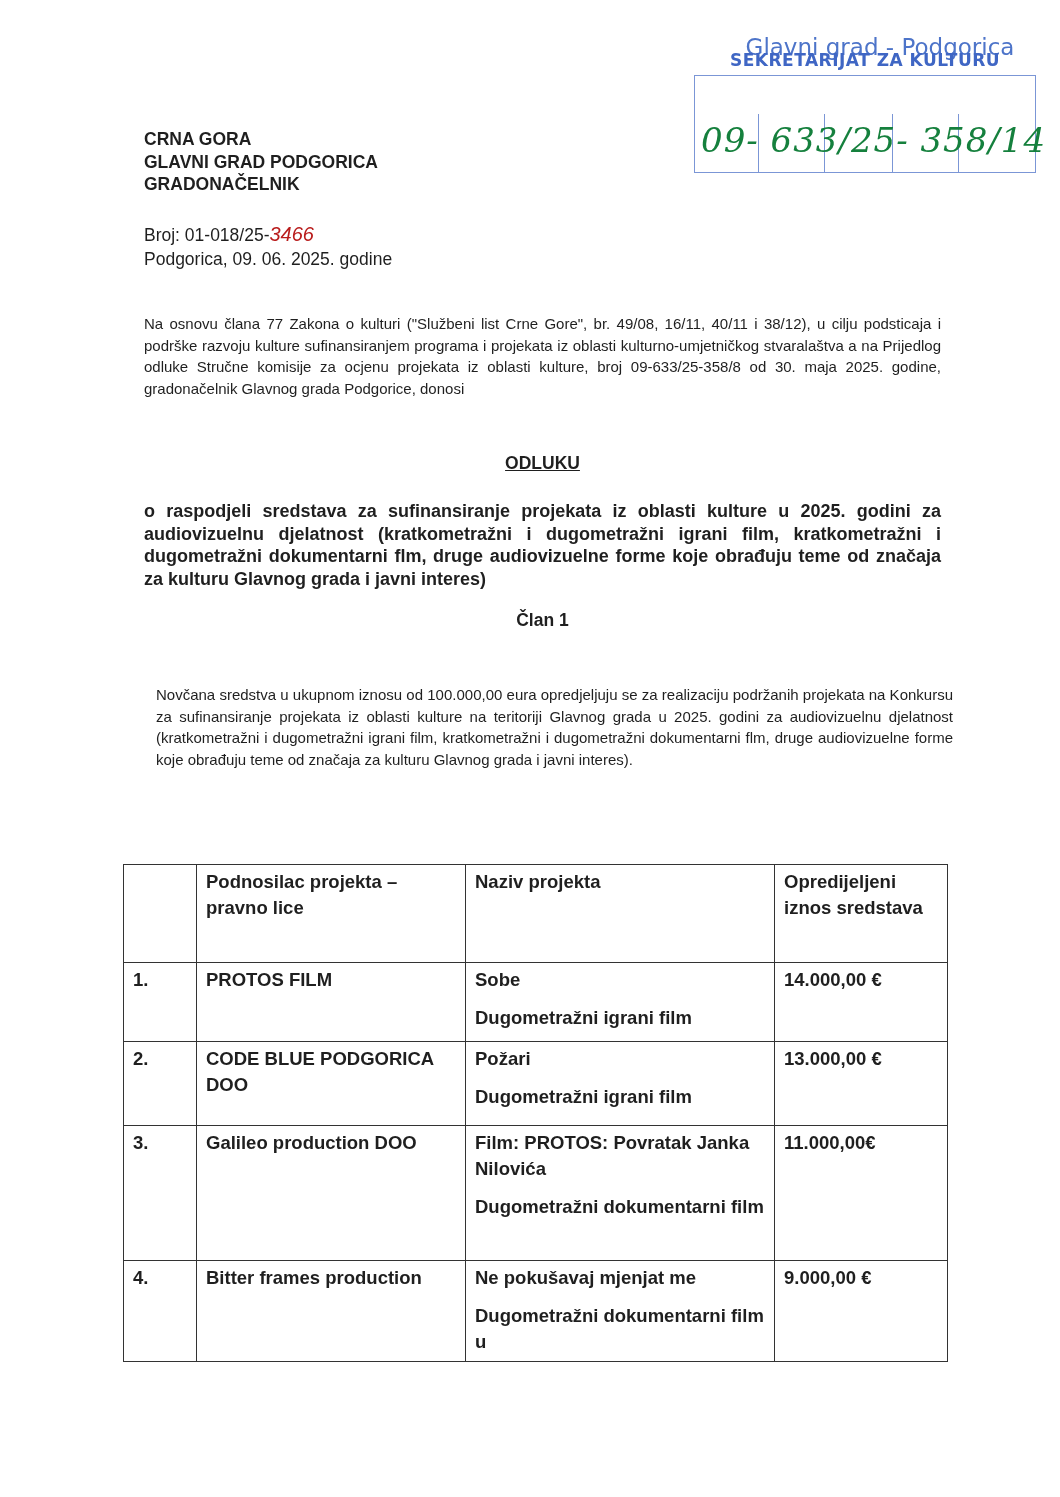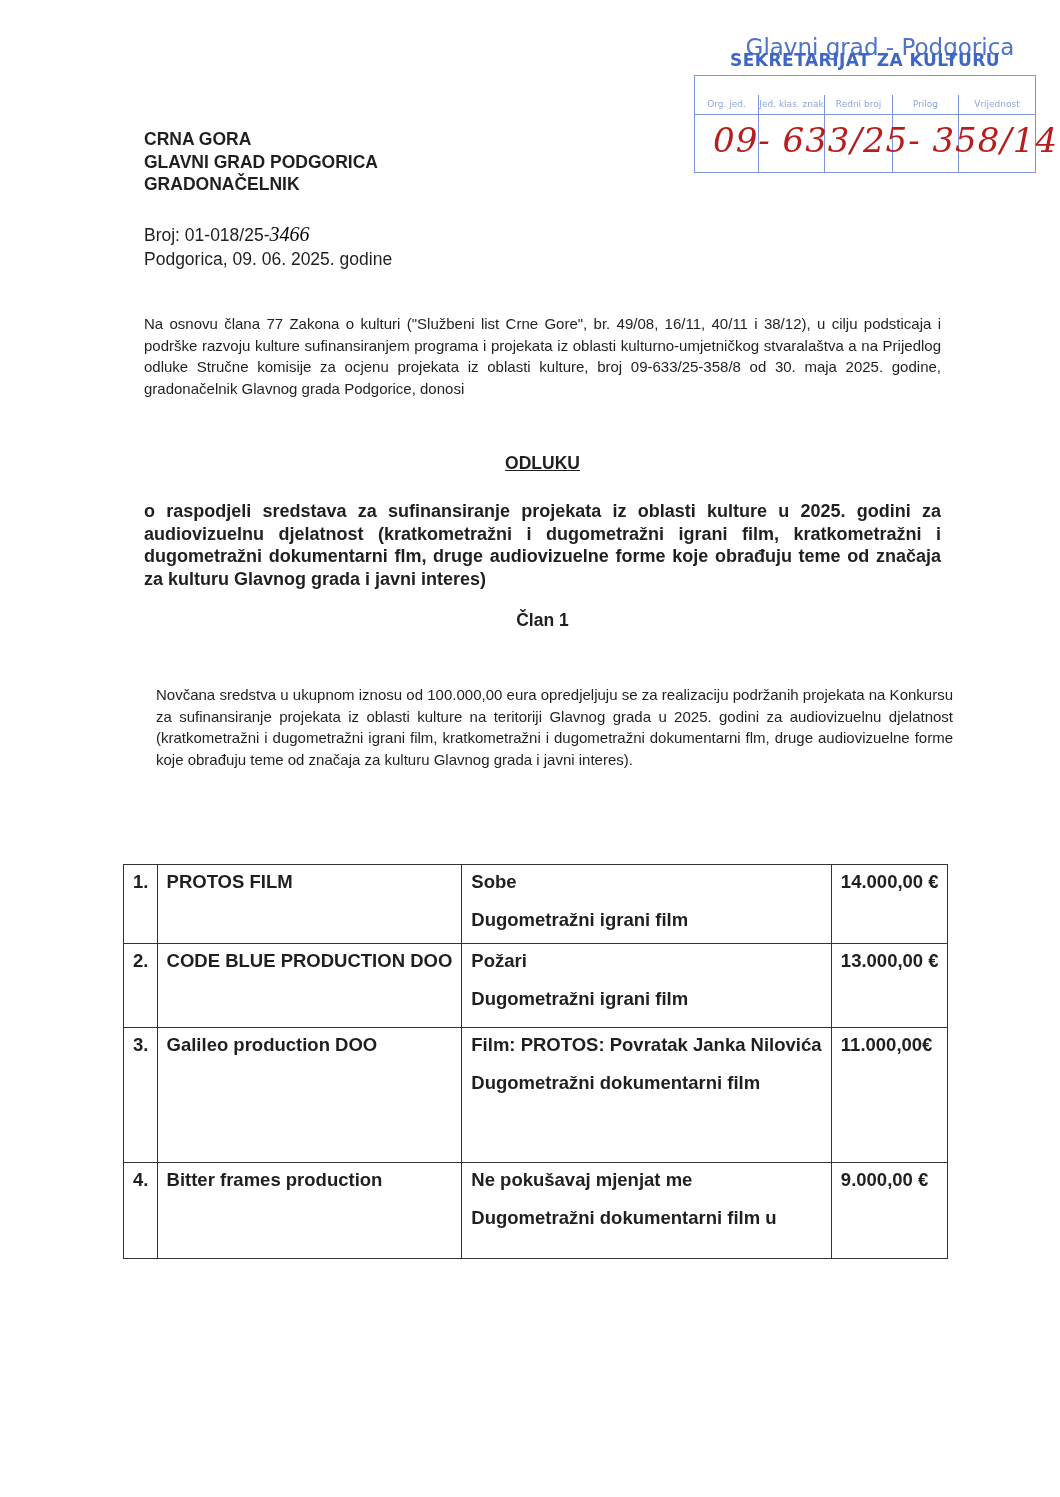--- a/index.html
+++ b/index.html
@@ -14,26 +14,26 @@
     .stamp-line2 { left: 700px; top: 50px; width: 330px; text-align: center; color: #3f66c4; font-size: 17px; font-weight: bold; font-family: "DejaVu Sans", sans-serif; letter-spacing: 0.5px; }
     .stamp-box { left: 694px; top: 75px; width: 342px; height: 98px; border: 1.5px solid #7b96d6; box-sizing: border-box; }
     .stamp-row1 { position: absolute; left: 0; top: 0; right: 0; height: 19px; border-bottom: 1.5px solid #7b96d6; }
     .stamp-prim-label { position: absolute; left: 5px; top: 3px; font-size: 10px; color: #7b96d6; font-family: "DejaVu Sans", sans-serif; }
     .stamp-hand-date { position: absolute; left: 80px; top: -9px; font-size: 26px; color: #3a55b8; font-family: "DejaVu Serif", serif; font-style: italic; letter-spacing: 3px; }
     .stamp-row2 { position: absolute; left: 0; top: 19px; right: 0; height: 19px; border-bottom: 1.5px solid #7b96d6; display: flex; }
     .stamp-row3 { position: absolute; left: 0; top: 38px; right: 0; bottom: 0; display: flex; }
     .sc { border-right: 1.5px solid #7b96d6; box-sizing: border-box; font-size: 9px; color: #8fa6dc; text-align: center; padding-top: 4px; font-family: "DejaVu Sans", sans-serif; }
     .sc:last-child { border-right: none; }
     .sc1 { width: 64px; } .sc2 { width: 66px; } .sc3 { width: 68px; } .sc4 { width: 66px; } .sc5 { flex: 1; }
-    .stamp-hand-num { position: absolute; left: 6px; top: 44px; font-size: 34px; color: #b91c1c; font-family: "DejaVu Serif", serif; font-style: italic; letter-spacing: 1px; white-space: nowrap; margin-left: 12px; }
+    .stamp-hand-num { position: absolute; left: 6px; top: 44px; font-size: 34px; color: #15803d; font-family: "DejaVu Serif", serif; font-style: italic; letter-spacing: 1px; white-space: nowrap; }
 
     
     .org { left: 144px; top: 128px; font-size: 17.5px; font-weight: bold; line-height: 22.5px; }
     .broj { left: 144px; top: 222px; font-size: 17.5px; line-height: 24px; }
-    .broj .hand { color: #000000; font-family: Liberation Serif, serif; font-style: italic; font-size: 20px; }
+    .broj .hand { color: #b91c1c; font-family: Liberation Sans, sans-serif; font-style: italic; font-size: 20px; }
 
     .para { left: 144px; width: 797px; font-size: 15px; line-height: 21.5px; text-align: justify; }
     .para-intro { top: 313px; }
     .heading { left: 144px; width: 797px; text-align: center; font-weight: bold; font-size: 17.5px; }
     .h-odluku { top: 453px; text-decoration: underline; }
     .subtitle { left: 144px; top: 500px; width: 797px; font-weight: bold; font-size: 18px; line-height: 22.5px; text-align: justify; }
     .h-clan { top: 610px; }
     .para-clan { top: 684px; margin-left: 12px; }
 
     
@@ -46,27 +46,20 @@
     .r2 td { height: 73px; }
     .r3 td { height: 124px; }
     .r4 td { height: 85px; }
   </style>
 </head>
 <body>
 
 <div class="abs stamp-line1">Glavni grad - Podgorica</div>
 <div class="abs stamp-line2">SEKRETARIJAT ZA KULTURU</div>
 <div class="abs stamp-box">
-  <div class="stamp-row2">
-    <div class="sc sc1">Org. jed.</div>
-    <div class="sc sc2">Jed. klas. znak</div>
-    <div class="sc sc3">Redni broj</div>
-    <div class="sc sc4">Prilog</div>
-    <div class="sc sc5">Vrijednost</div>
-  </div>
   <div class="stamp-row3">
     <div class="sc sc1"></div>
     <div class="sc sc2"></div>
     <div class="sc sc3"></div>
     <div class="sc sc4"></div>
     <div class="sc sc5"></div>
   </div>
   <span class="stamp-hand-num">09- 633/25- 358/14</span>
 </div>
 
@@ -81,29 +74,35 @@
 </div>
 
 <div class="abs para para-intro">Na osnovu člana 77 Zakona o kulturi ("Službeni list Crne Gore", br. 49/08, 16/11, 40/11 i 38/12), u cilju podsticaja i podrške razvoju kulture sufinansiranjem programa i projekata iz oblasti kulturno-umjetničkog stvaralaštva a na Prijedlog odluke Stručne komisije za ocjenu projekata iz oblasti kulture, broj 09-633/25-358/8 od 30. maja 2025. godine, gradonačelnik Glavnog grada Podgorice, donosi</div>
 <div class="abs heading h-odluku">ODLUKU</div>
 <div class="abs subtitle">o raspodjeli sredstava za sufinansiranje projekata iz oblasti kulture u 2025. godini za audiovizuelnu djelatnost  (kratkometražni i dugometražni igrani film, kratkometražni i dugometražni dokumentarni flm, druge audiovizuelne forme koje obrađuju teme od značaja za kulturu Glavnog grada i javni interes)</div>
 <div class="abs heading h-clan">Član 1</div>
 <div class="abs para para-clan">Novčana sredstva u ukupnom iznosu od 100.000,00 eura opredjeljuju se za realizaciju podržanih projekata na Konkursu za sufinansiranje projekata iz oblasti kulture na teritoriji Glavnog grada u 2025. godini za audiovizuelnu djelatnost (kratkometražni i dugometražni igrani film, kratkometražni i dugometražni dokumentarni flm, druge audiovizuelne forme koje obrađuju teme od značaja za kulturu Glavnog grada i javni interes).</div>
 
 <table class="alloc">
   <tbody>
+      <tr class="r-head">
+    <td class="c1"></td>
+    <td class="c2">Podnosilac projekta – pravno lice</td>
+    <td class="c3">Naziv projekta</td>
+    <td class="c4">Opredijeljeni iznos sredstava</td>
+  </tr>
   <tr class="r1">
     <td>1.</td>
     <td>PROTOS FILM</td>
     <td><span>Sobe</span><span class="cell-sub">Dugometražni igrani film</span></td>
     <td>14.000,00 €</td>
   </tr>
   <tr class="r2">
     <td>2.</td>
-    <td>CODE BLUE PRODUCTION DOO</td>
+    <td>CODE BLUE PODGORICA DOO</td>
     <td><span>Požari</span><span class="cell-sub">Dugometražni igrani film</span></td>
     <td>13.000,00 €</td>
   </tr>
   <tr class="r3">
     <td>3.</td>
     <td>Galileo production DOO</td>
     <td><span>Film: PROTOS: Povratak Janka Nilovića</span><span class="cell-sub">Dugometražni dokumentarni film</span></td>
     <td>11.000,00€</td>
   </tr>
   <tr class="r4">

